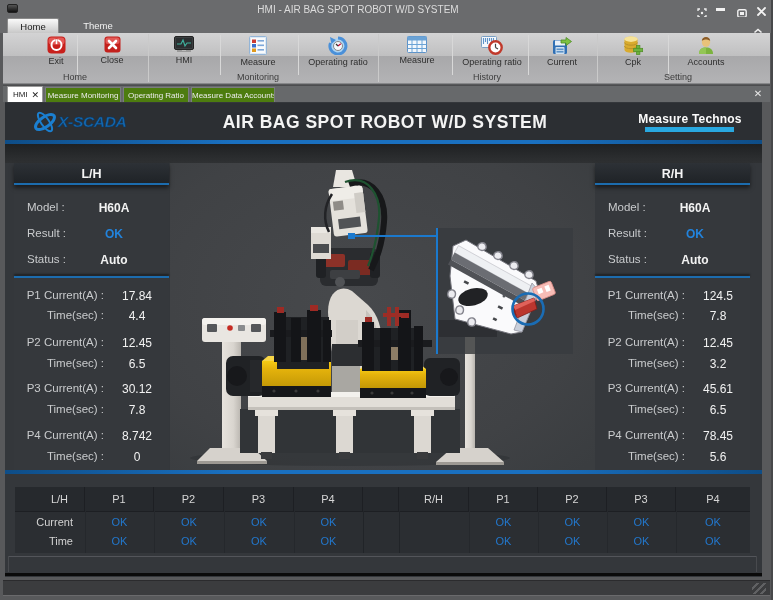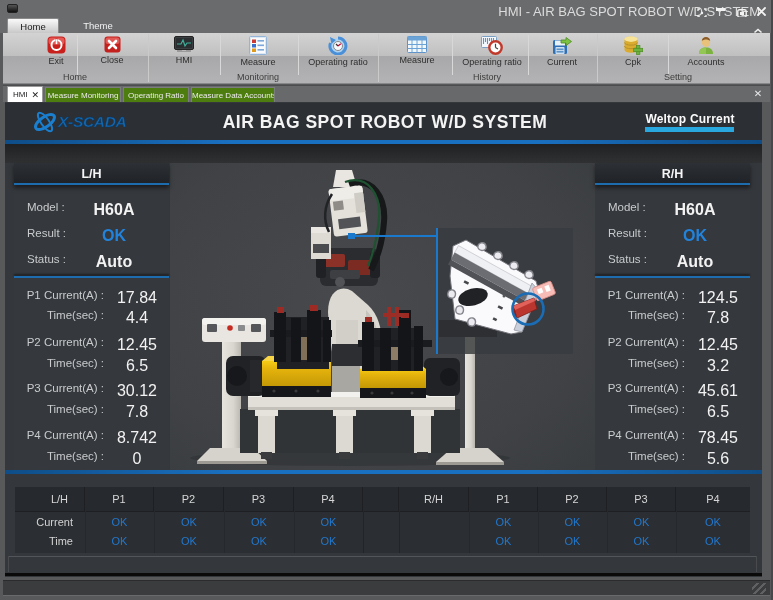--- a/index.html
+++ b/index.html
@@ -1,21 +1,21 @@
 <!DOCTYPE html>
 <html><head>
 <meta charset="utf-8">
 <style>
 * { margin:0; padding:0; box-sizing:border-box; }
 html,body { width:773px; height:600px; overflow:hidden; background:#58595b; font-family:"Liberation Sans",sans-serif; }
 .abs { position:absolute; }
 #page { position:relative; width:773px; height:600px; }
 
 #titlebar { left:0; top:0; width:773px; height:17px; background:#6a6b6d; }
-#titletext { left:0; top:4px; width:716px; text-align:right; font-size:13px; color:#dcdcdc;margin-left:44px; }
+#titletext { left:0; top:4px; width:716px; text-align:center; font-size:10px; color:#dcdcdc; }
 #appicon { left:7px; top:4px; width:11px; height:9px; background:linear-gradient(#555,#111); border:1px solid #222; border-radius:2px; }
 
 #ribbontabs { left:0; top:17px; width:773px; height:16px; background:#6a6b6d; }
 #hometab { left:7px; top:18px; width:52px; height:15px; background:linear-gradient(#fafafa,#c8c8c8); border:1px solid #8a8a8a; border-bottom:none; border-radius:2px 2px 0 0; text-align:center; font-size:9.5px; color:#1a1a1a; line-height:15px; }
 #themetab { left:75px; top:18px; width:46px; height:15px; text-align:center; font-size:9.5px; color:#f2f2f2; line-height:15px; }
 #ribbon { left:3px; top:33px; width:767px; height:51px; background:linear-gradient(#d3d3d4 0%,#c0c0c1 45%,#a8a8aa 46%,#b3b3b5 100%); border-bottom:1px solid #87888a; }
 .rbtn { top:36px; width:64px; height:46px; text-align:center; }
 .rbtn svg { display:block; margin:0 auto; }
 .rlabel { margin-top:2px; font-size:9px; color:#2e2e2e; white-space:nowrap; }
 .rsep { top:35px; width:1px; height:40px; background:linear-gradient(#c6c6c6,#9b9b9b); border-right:1px solid #d8d8d8; }
@@ -33,21 +33,21 @@
 #maintitle { left:150px; top:112px; width:470px; text-align:center; font-size:17.5px; font-weight:bold; color:#f4f4f4; letter-spacing:0.5px; }
 #weltop { left:615px; top:112px; width:150px; text-align:center; font-size:12px; font-weight:bold; color:#fbfbfb; letter-spacing:0.2px; white-space:nowrap; }
 #weltopbar { left:645px; top:127px; width:89px; height:5px; background:#29a8e0; }
 #bluebar { left:5px; top:140px; width:757px; height:4px; background:linear-gradient(90deg,#0e4d87,#1a70c0 30%,#1a70c0 70%,#0e4d87); }
 #photo { left:170px; top:160px; width:425px; height:311px; }
 
 .panel { top:163px; width:155px; height:308px; background:#35383c; }
 #lpanel { left:14px; } #rpanel { left:595px; }
 .phdr { position:absolute; left:0; top:0; width:155px; height:22px; background:linear-gradient(#2d3136,#1f2327); border-bottom:2px solid #1c6cae; box-shadow:0 3px 4px rgba(0,0,0,0.5); text-align:center; font-size:12.5px; font-weight:bold; color:#f5f5f5; line-height:22px; }
 .prow { position:absolute; font-size:11.5px; color:#c9cbcd; }
-.pval { position:absolute; font-size:16px; font-weight:bold; color:#f2f2f2; text-align:center; }
+.pval { position:absolute; font-size:12px; font-weight:bold; color:#f2f2f2; text-align:center; }
 .pok { color:#2283dc; }
 .pdiv { position:absolute; left:0; top:113px; width:155px; height:2px; background:#1c6cae; box-shadow:0 -2px 2px rgba(0,0,0,0.45); }
 .plab { position:absolute; font-size:11.5px; color:#c9cbcd; text-align:right; width:90px; }
 
 #btable { left:15px; top:487px; width:735px; height:66px; background:#2b2e32; }
 .th { position:absolute; top:0; height:24px; background:#26292d; border-right:1px solid #1d1f23; font-size:11px; color:#d6d6d6; text-align:center; line-height:24px; }
 .tok { position:absolute; font-size:11px; color:#2277cc; text-align:center; }
 .trl { position:absolute; font-size:11px; color:#d2d2d2; text-align:right; }
 #bottomline { left:5px; top:573px; width:757px; height:3px; background:#0a0a0a; }
 #statusbar { left:3px; top:580px; width:767px; height:16px; background:#3b3c3e; border-top:1px solid #2b2b2d; border-bottom:1px solid #6a6a6c; }
@@ -205,21 +205,21 @@
       <span style="position:absolute;right:3px;top:0;font-size:9px;">✕</span>
     </div>
   <div class="abs dtab dtab-i" style="left:45px;width:76px;">Measure Monitoring</div>
   <div class="abs dtab dtab-i" style="left:123px;width:66px;">Operating Ratio</div>
   <div class="abs dtab dtab-i" style="left:191px;width:84px;">Measure Data Accounts</div>
   <div class="abs" id="stripx">✕</div>
 
   <div class="abs" id="content"></div>
   <div class="abs" id="mainhdr"></div>
   <div class="abs" id="maintitle">AIR BAG SPOT ROBOT W/D SYSTEM</div>
-  <div class="abs" id="weltop">Weltop Current</div>
+  <div class="abs" id="weltop">Measure Technos</div>
   <div class="abs" id="weltopbar"></div>
   <div class="abs" id="bluebar"></div>
 
   <div class="abs" style="left:28px;top:106px;width:130px;height:32px;">
     <svg width="130" height="32" viewBox="0 0 130 32">
       <g stroke="#1b7fd0" fill="none">
         <ellipse cx="17" cy="16" rx="11" ry="5" transform="rotate(-35 17 16)" stroke-width="3"></ellipse>
         <ellipse cx="17" cy="16" rx="11" ry="4" transform="rotate(55 17 16)" stroke-width="2"></ellipse>
       </g>
       <text x="30" y="21" font-family="Liberation Sans,sans-serif" font-size="15.5" font-weight="bold" font-style="italic" fill="#1467ae" stroke="#0a3a66" stroke-width="0.5" letter-spacing="-0.3">X-SCADA</text>

